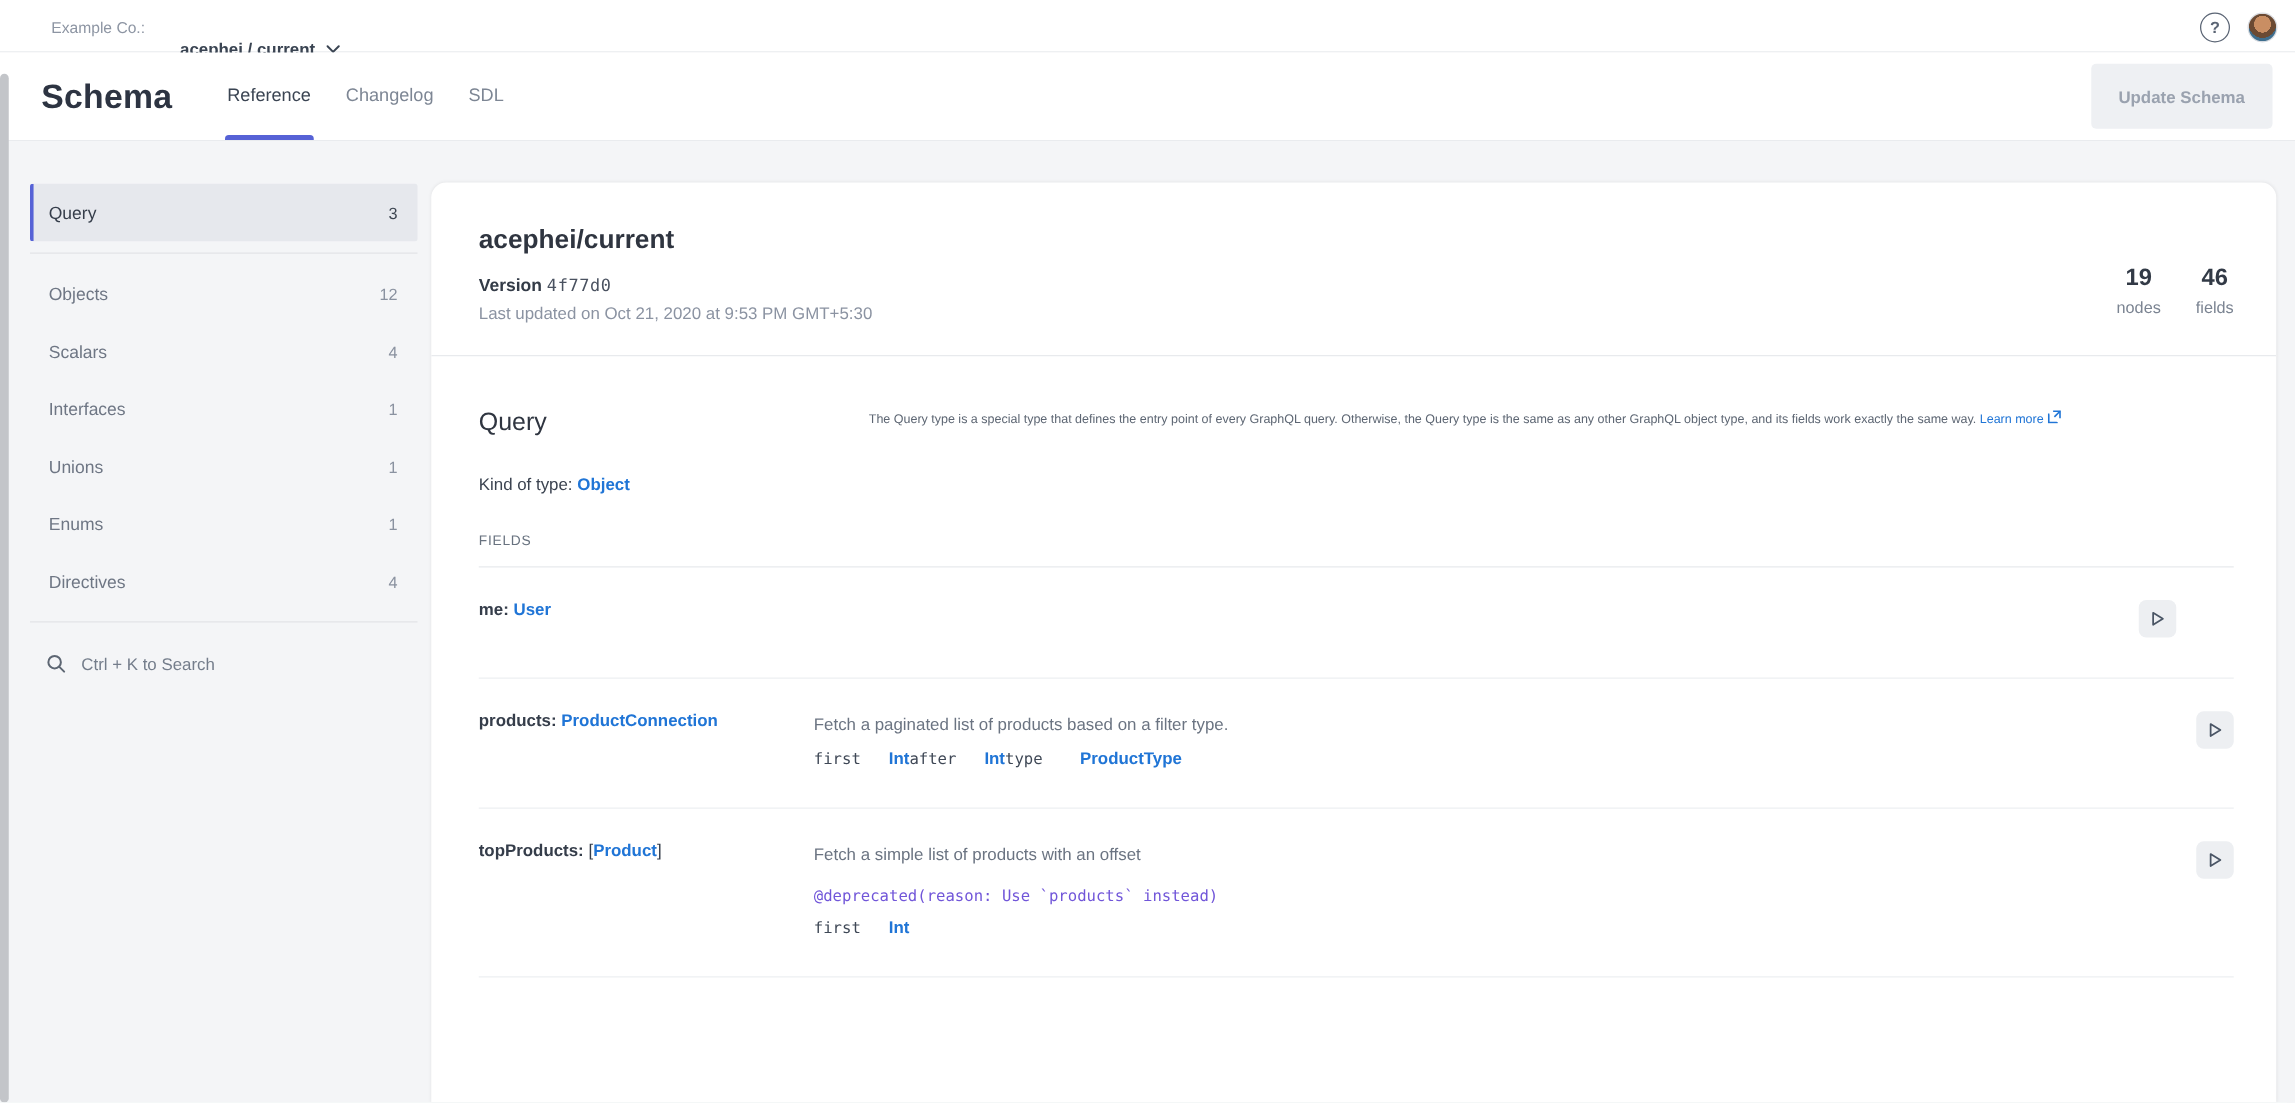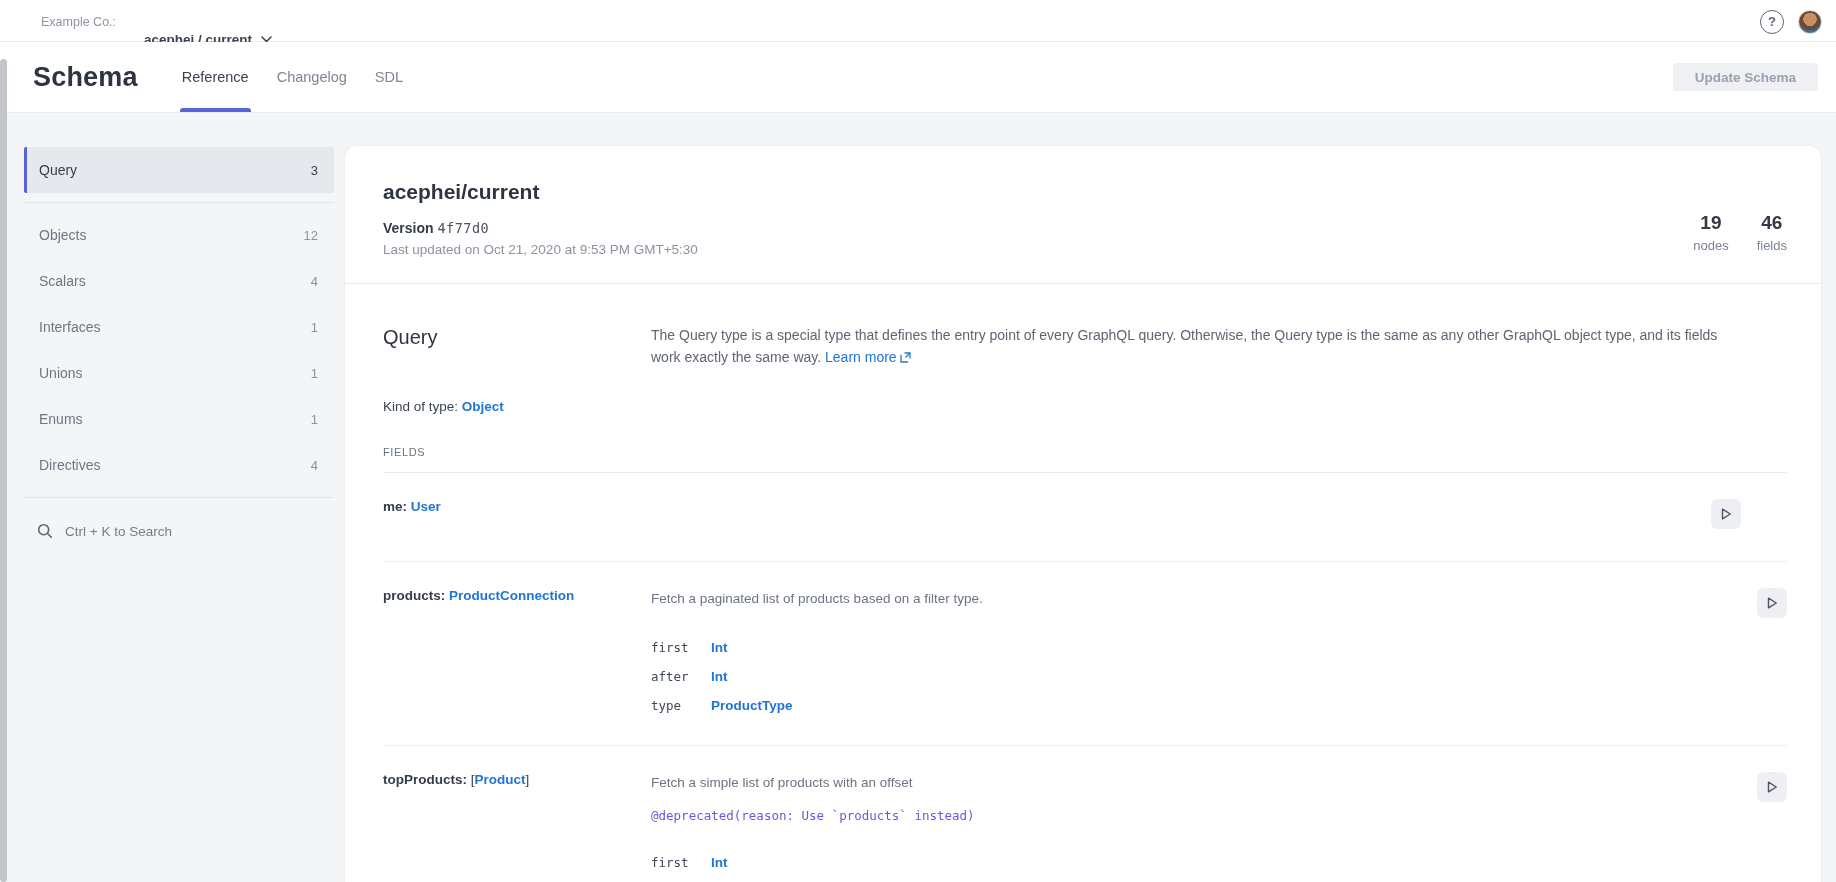--- a/index.html
+++ b/index.html
@@ -42,21 +42,21 @@
     position:relative; display:flex; align-items:center; padding:0 14px;
     font-size:14.5px; color:#7d8694; cursor:pointer; background:none; border:none;
     font-family:inherit;
   }
   .tab.active { color:#3a4452; font-weight:normal; }
   .tab.active .tab-underline {
     position:absolute; left:12px; right:12px; bottom:0; height:4px;
     border-radius:3px 3px 0 0; background:#5662d6;
   }
   .update-btn {
-    margin-left:auto; margin-right:2px; height:28px; padding:0 22px;
+    margin-left:auto; margin-right:2px; height:52px; padding:0 22px;
     background:#eef0f3; color:#9aa2af; border:none; border-radius:4px;
     font-size:13.5px; font-weight:bold; font-family:inherit; cursor:default;
   }
   
   .body { position:relative; display:flex; height:769px; background:#f4f5f7; }
   .left-scrollbar {
     position:absolute; left:0; top:-54px; bottom:0; width:7px;
     background:#c3c5c9; border-radius:4px; z-index:5;
   }
   
@@ -90,33 +90,33 @@
   .last-updated { font-size:13.5px; color:#8b93a2; }
   .stats { margin-left:auto; display:flex; gap:28px; padding-top:32px; }
   .stat { text-align:center; }
   .stat-value { font-size:19px; font-weight:bold; color:#323a46; margin-bottom:4px; }
   .stat-label { font-size:13px; color:#7b8492; }
   .card-divider { border:none; border-top:1px solid #e8eaed; }
   
   .type-section { padding:40px 34px 0 38px; }
   .sec-grid { display:grid; grid-template-columns:268px 1fr 46px; column-gap:0; }
   .type-name { font-size:20px; color:#2f3540; font-weight:500; padding-top:2px; }
-  .type-desc { font-size:14px; line-height:22px; color:#5d6673; max-width:1100px; }
+  .type-desc { font-size:10px; line-height:22px; color:#5d6673; max-width:1100px;margin-left:44px; }
   a.link { color:#2075d6; text-decoration:none; cursor:pointer; }
   .ext-icon { margin-left:3px; vertical-align:-1px; }
   .kind-line { margin-top:30px; font-size:13.5px; color:#3b4350; }
   .fields-heading { margin-top:32px; font-size:11px; letter-spacing:.6px; color:#68727f; }
   .fields-top-divider { border:none; border-top:1px solid #e8eaed; margin-top:14px; }
   
   .field-row { padding:26px 0 32px; border-bottom:1px solid #edeff2; }
   .field-sig { font-size:13.5px; }
   .field-name { font-weight:bold; color:#353d4a; }
   .bracket { color:#353d4a; }
   .field-desc { font-size:13.5px; color:#6b7482; line-height:19px; padding-top:1px; }
-  .args { margin-top:32px; display:flex; flex-direction:column; gap:14px; }
+  .args { margin-top:10px; display:flex; flex-direction:row; }
   .arg { display:flex; align-items:baseline; }
   .arg-name {
     font-family:"DejaVu Sans Mono", monospace; font-size:12.5px; color:#3f4856;
     width:60px; flex:none;
   }
   .arg-type { font-size:13.5px; color:#2075d6; cursor:pointer; }
   .deprecated {
     margin-top:16px; font-family:"DejaVu Sans Mono", monospace;
     font-size:12.5px; color:#7156d9;
   }

